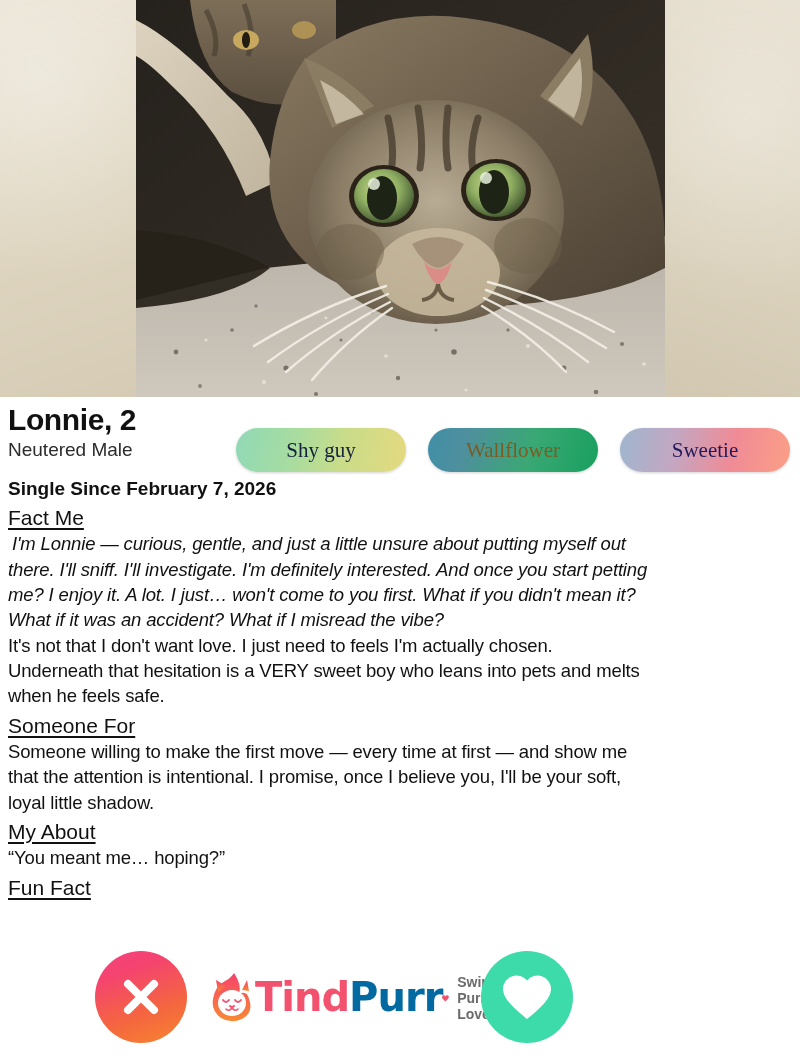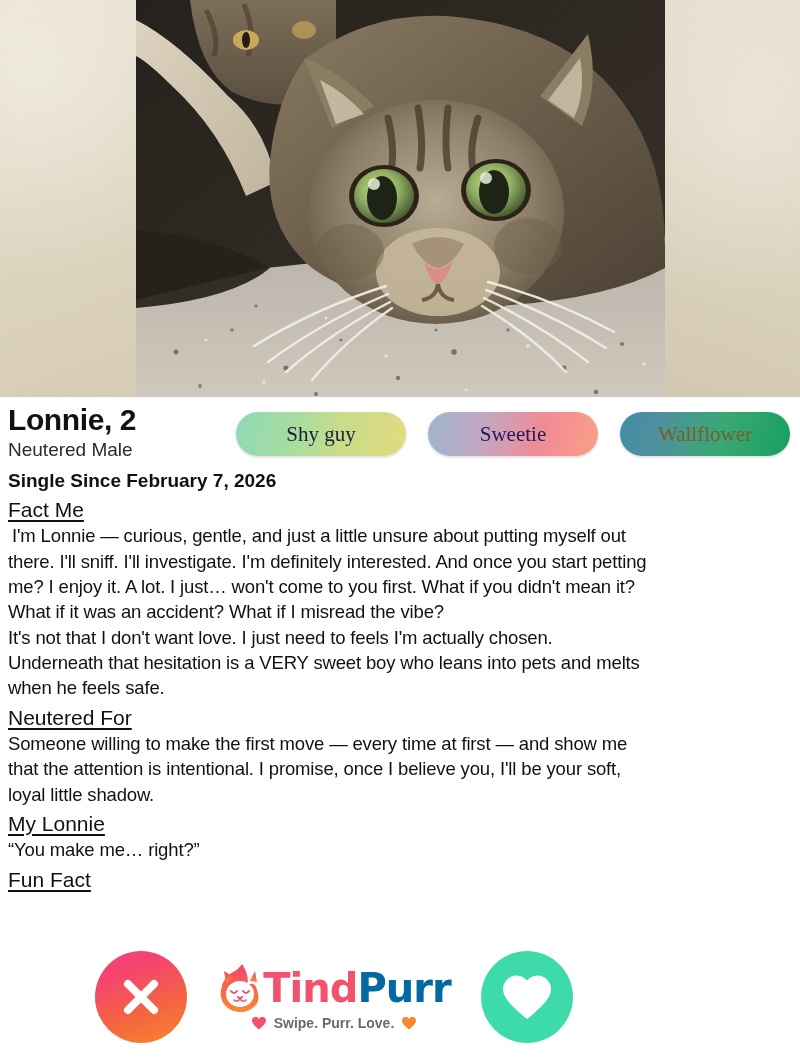--- a/index.html
+++ b/index.html
@@ -36,26 +36,26 @@
 
   
   .info { padding:6px 8px 0 8px; }
   .name-row { position:relative; }
   .pet-name {
     font-size:30px; font-weight:700; color:#111; letter-spacing:-0.4px;
     line-height:1.12;
   }
   .pet-sub { font-size:19px; color:#2b2b2b; line-height:1.25; margin-top:1px; }
   .single-since {
-    font-size:19px; font-weight:700; color:#111; margin-top:8px; line-height:1.25;
+    font-size:19px; font-weight:700; color:#111; margin-top:16px; line-height:1.25;
   }
 
   
   .badges {
-    position:absolute; left:228px; top:9px;
+    position:absolute; left:228px; top:25px;
     display:flex; gap:22px; align-items:flex-end;
   }
   .badge {
     height:44px; min-width:170px; padding:0 20px;
     border-radius:24px;
     display:flex; align-items:center; justify-content:center;
     font-family:"Liberation Serif", serif;
     font-size:21px; white-space:nowrap;
     box-shadow:0 1px 3px rgba(0,0,0,.18);
   }
@@ -74,37 +74,37 @@
 
   
   .section-head {
     font-size:21px; color:#111; text-decoration:underline;
     text-underline-offset:3px; margin-top:3px; line-height:1.3;
   }
   .para {
     font-size:18.5px; color:#111; line-height:1.37;
     letter-spacing:-0.15px;
   }
-  .para.indent { text-indent:4px; }
+  .para.indent { text-indent:4px;font-style:italic; }
 
   
   .footer {
     position:absolute; left:0; right:0; bottom:0; height:124px;
     display:flex; align-items:center; justify-content:center; gap:0;
   }
   .btn-circle {
     width:92px; height:92px; border-radius:50%;
     display:flex; align-items:center; justify-content:center;
     border:none; cursor:pointer; padding:0;
   }
   .btn-nope {
     background:linear-gradient(160deg,#f5417e 0%,#f4446f 25%,#f4663f 65%,#f7852f 100%);
   }
   .btn-like { background:#3edbaa; }
-  .brand { width:250px; display:flex; flex-direction:column; align-items:center;
+  .brand { width:250px; display:flex; flex-direction:row; align-items:center;
            margin:0 22px; }
   .brand-row { display:flex; align-items:center; justify-content:center; }
   .brand-word {
     font-family:"DejaVu Sans", sans-serif;
     font-size:40px; font-weight:700; letter-spacing:-1px; line-height:1;
   }
   .brand-tind { color:#f2526e; }
   .brand-purr { color:#0369a1; }
   .tagline {
     display:flex; align-items:center; gap:8px; margin-top:2px;
@@ -258,41 +258,41 @@
   <div class="info">
 
     <div class="name-row">
       <div class="pet-name">Lonnie, 2</div>
       <div class="pet-sub">Neutered Male</div>
 
       <div class="badges">
         <div class="badge badge-0">
           <span>Shy guy</span>
         </div>
+        <div class="badge badge-1">
+          <span>Wallflower</span>
+        </div>
         <div class="badge badge-2">
           <span>Sweetie</span>
-        </div>
-        <div class="badge badge-1">
-          <span>Wallflower</span>
         </div>
       </div>
     </div>
 
     <div class="single-since">Single Since February 7, 2026</div>
 
     <div class="section-head">Fact Me</div>
     <p class="para indent"> I'm Lonnie — curious, gentle, and just a little unsure about putting myself out there. I'll sniff. I'll investigate. I'm definitely interested. And once you start petting me? I enjoy it. A lot. I just… won't come to you first. What if you didn't mean it? What if it was an accident? What if I misread the vibe?</p>
     <p class="para">It's not that I don't want love. I just need to feels I'm actually chosen.</p>
     <p class="para">Underneath that hesitation is a VERY sweet boy who leans into pets and melts when he feels safe.</p>
 
-    <div class="section-head">Neutered For</div>
+    <div class="section-head">Someone For</div>
     <p class="para">Someone willing to make the first move — every time at first — and show me that the attention is intentional. I promise, once I believe you, I'll be your soft, loyal little shadow.</p>
 
-    <div class="section-head">My Lonnie</div>
-    <p class="para"> “You make me… right?”</p>
+    <div class="section-head">My About</div>
+    <p class="para"> “You meant me… hoping?”</p>
 
     <div class="section-head">Fun Fact</div>
   </div>
 
   <div class="footer">
 
     <button class="btn-circle btn-nope">
       <svg width="52" height="52" viewBox="0 0 52 52" aria-hidden="true">
         <g stroke="#ffffff" stroke-width="8" stroke-linecap="round">
           <line x1="13" y1="13" x2="39" y2="39"></line>

